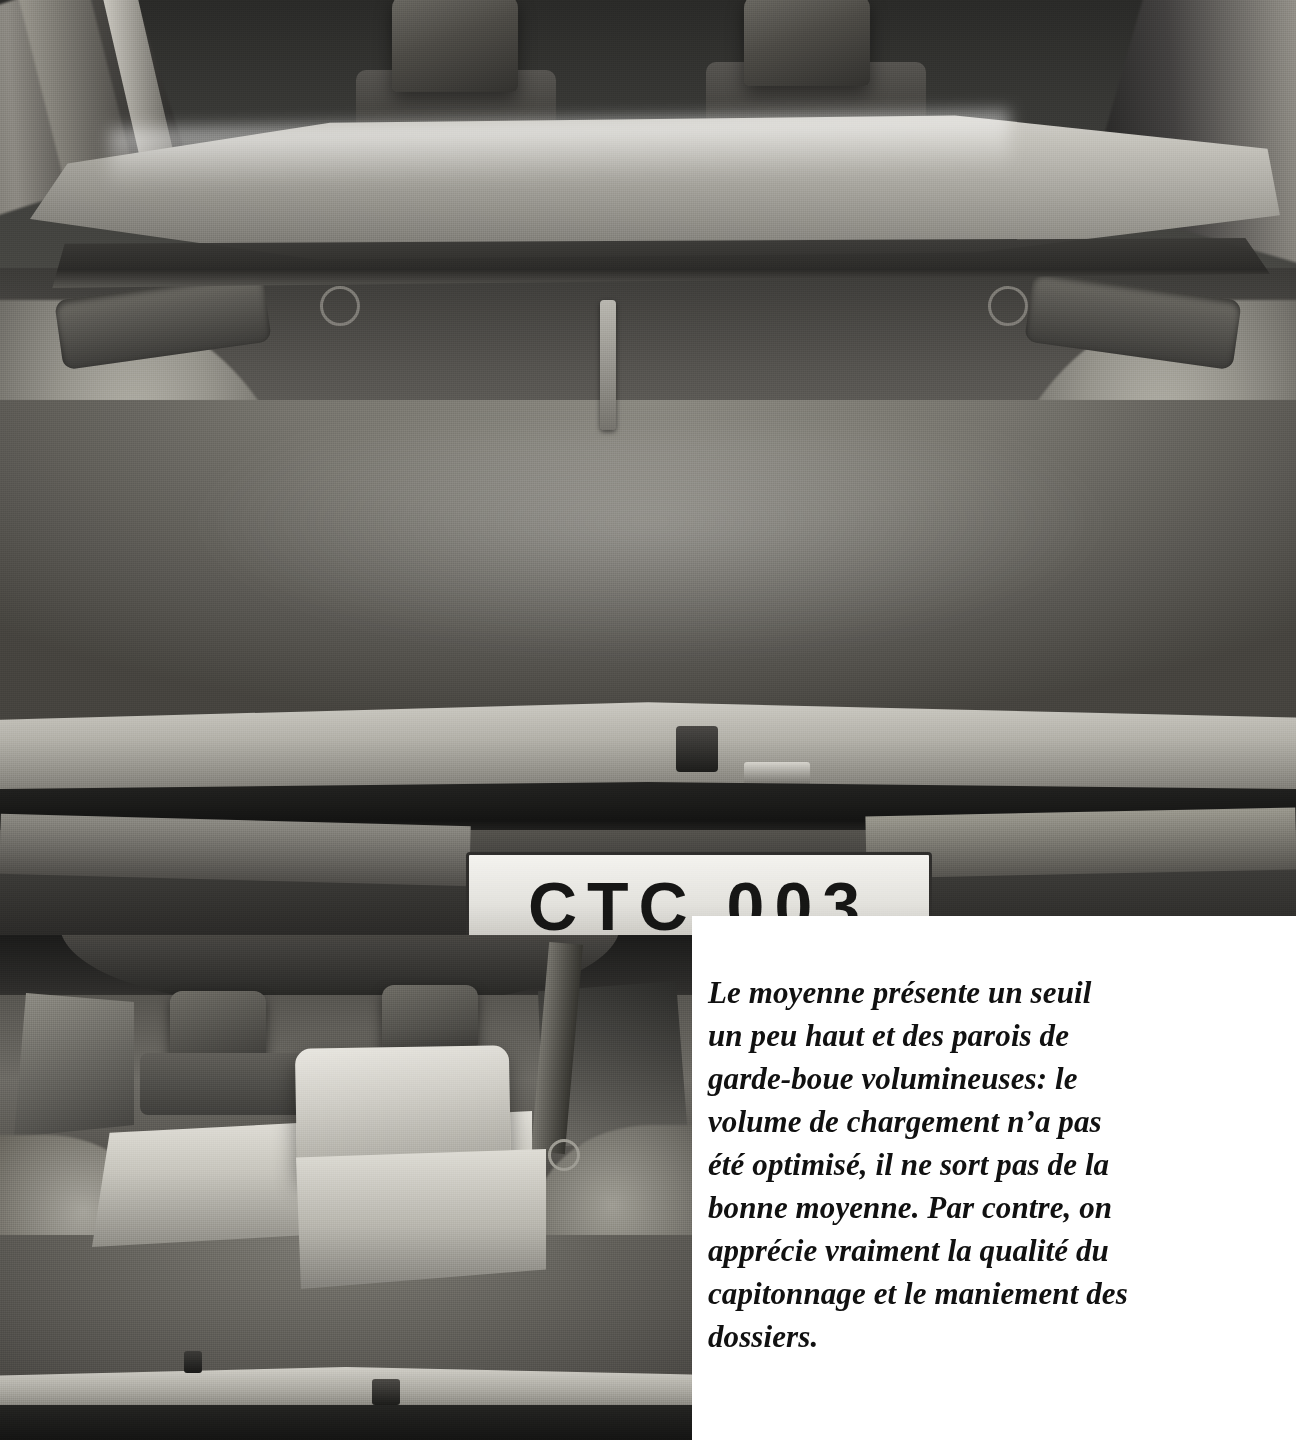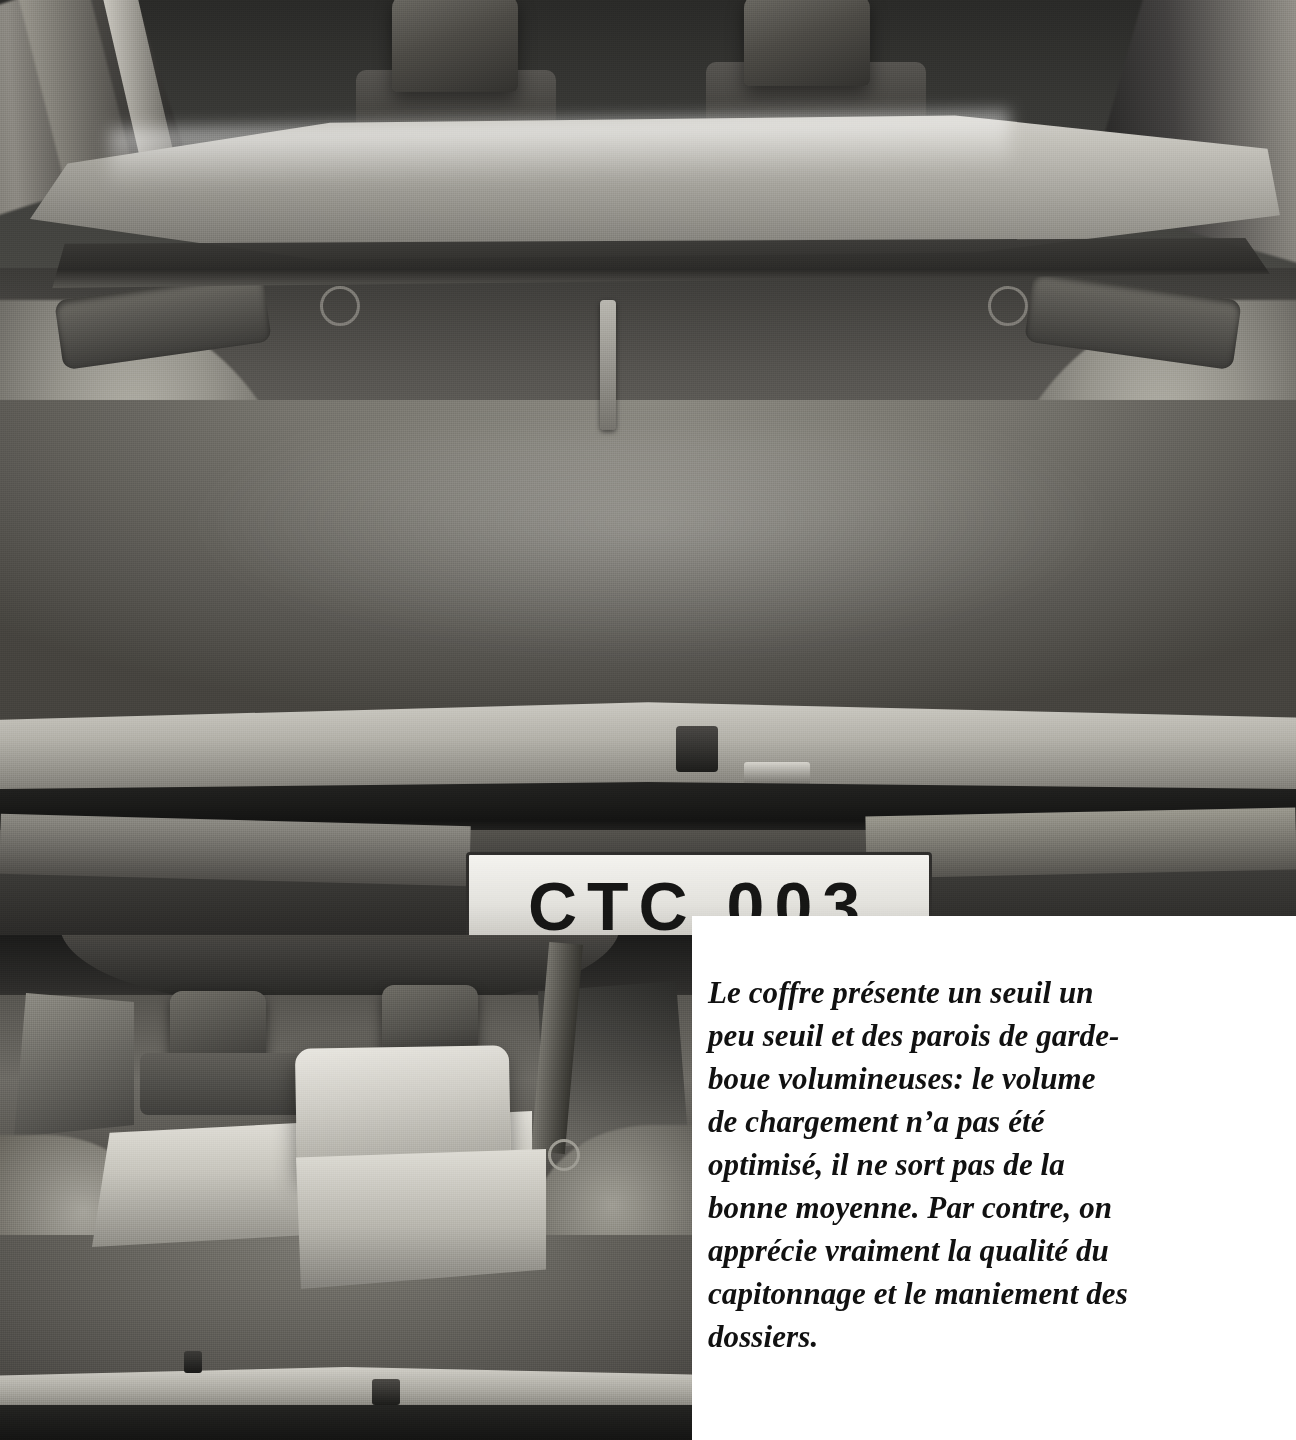--- a/index.html
+++ b/index.html
@@ -491,16 +491,16 @@
 
     <div class="b-sill"></div>
     <div class="b-latch"></div>
     <div class="b-latch2"></div>
     <div class="b-sill-dark"></div>
 
     <div class="grain"></div>
   </div>
 
   <div class="caption-block">
-    <p class="caption-text">Le coffre présente un seuil un peu seuil et des parois de garde-boue volumineuses: le volume de chargement n’a pas été optimisé, il ne sort pas de la bonne moyenne. Par contre, on apprécie vraiment la qualité du capitonnage et le maniement des dossiers.</p>
+    <p class="caption-text">Le moyenne présente un seuil un peu haut et des parois de garde-boue volumineuses: le volume de chargement n’a pas été optimisé, il ne sort pas de la bonne moyenne. Par contre, on apprécie vraiment la qualité du capitonnage et le maniement des dossiers.</p>
   </div>
 
 </div>
 
 </body></html>

